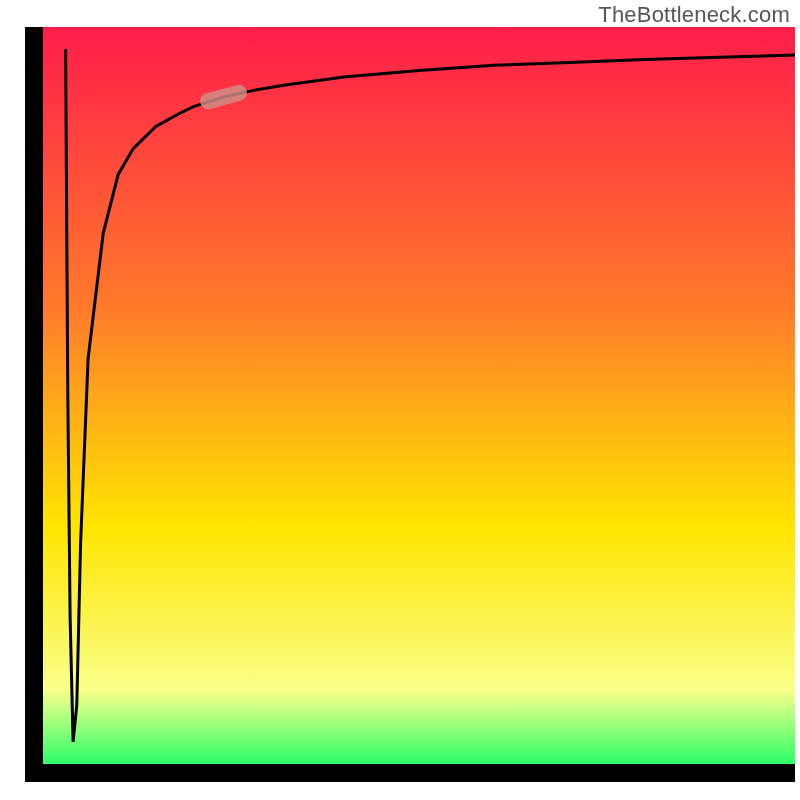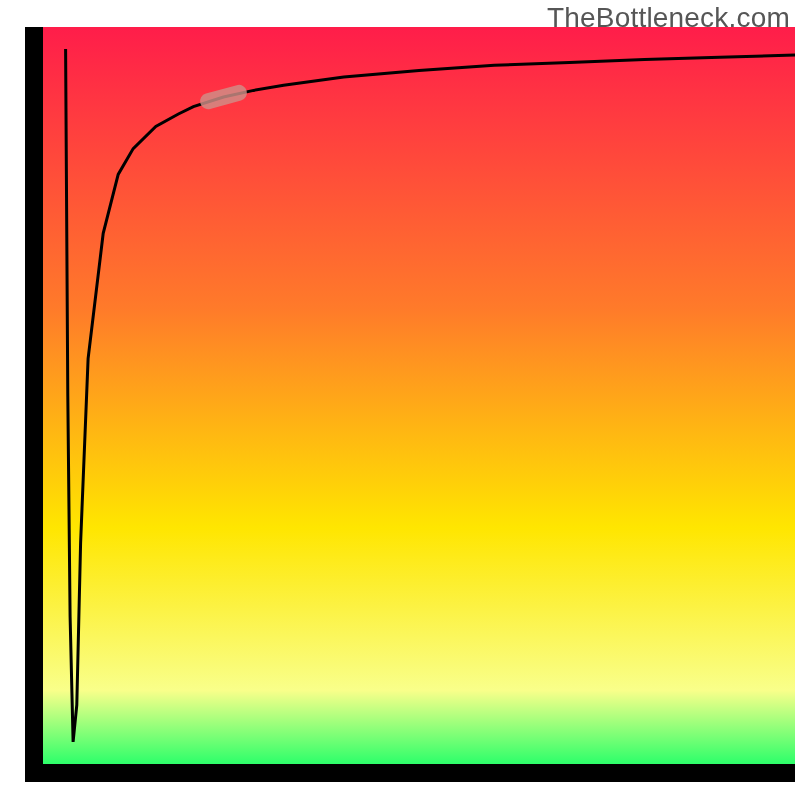--- a/index.html
+++ b/index.html
@@ -13,21 +13,21 @@
   }
   .container {
     position: relative;
     width: 800px;
     height: 800px;
   }
   .attribution {
     position: absolute;
     top: 2px;
     right: 10px;
-    font-size: 28px;
+    font-size: 22px;
     color: #565656;
     font-weight: 400;
     letter-spacing: 0.2px;
   }
   svg {
     position: absolute;
     top: 0;
     left: 0;
   }
 </style>

